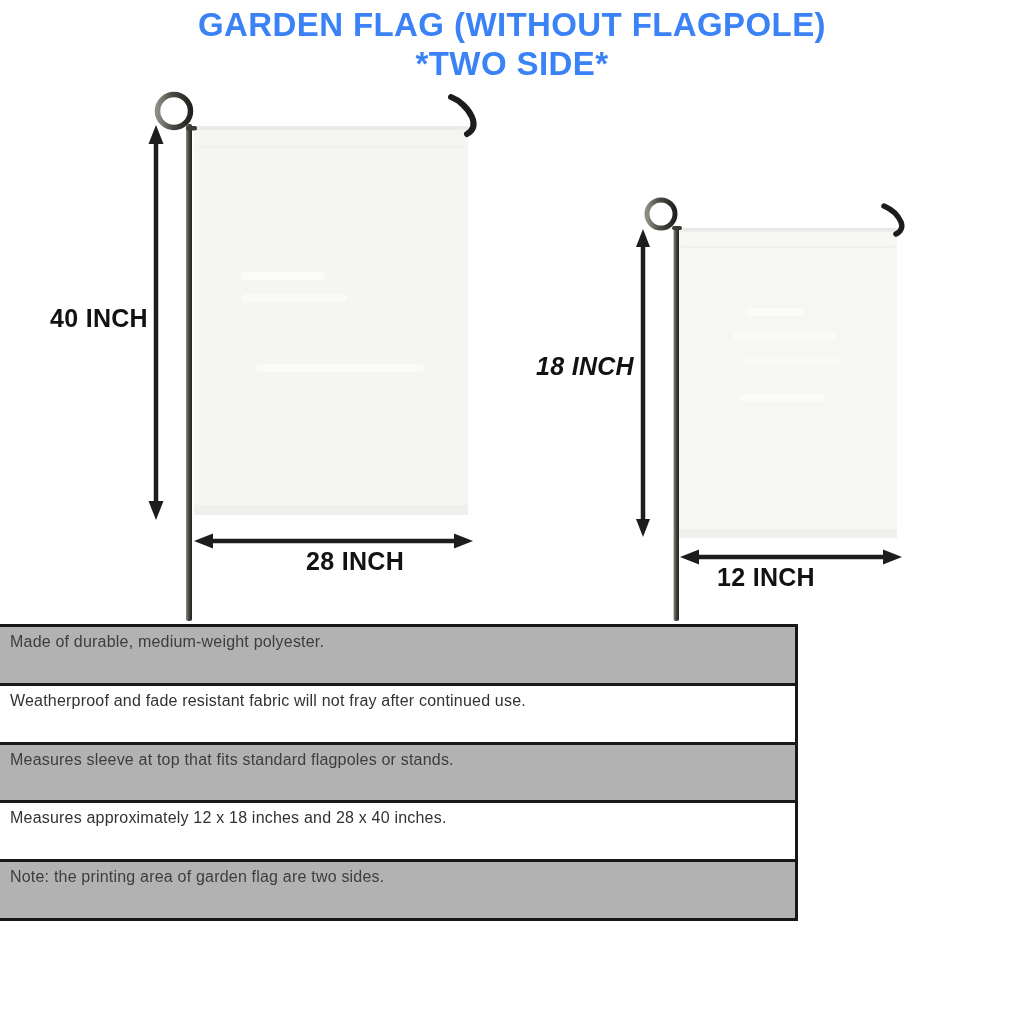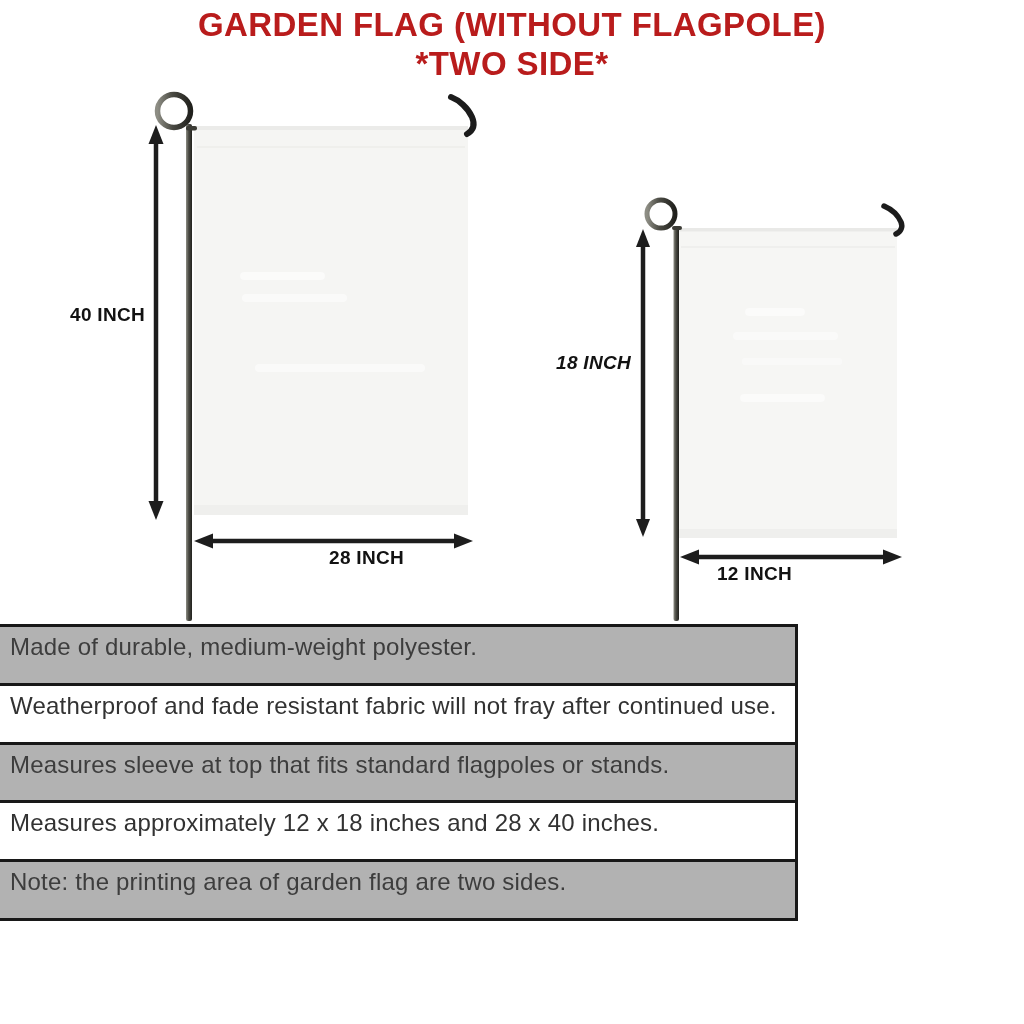--- a/index.html
+++ b/index.html
@@ -2,40 +2,40 @@
 <html><head>
 <meta charset="utf-8">
 <style>
   html,body{margin:0;padding:0;background:#fff;}
   .canvas{
     position:relative;width:1024px;height:1024px;background:#ffffff;
     font-family:"Liberation Sans", sans-serif;overflow:hidden;
   }
   .title-block{
     position:absolute;top:5px;left:0;width:100%;text-align:center;
-    color:#b91c1c;font-weight:bold;
+    color:#3b82f6;font-weight:bold;
   }
   .title-line{font-size:33px;line-height:39px;letter-spacing:0.4px;}
   .diagram-svg{position:absolute;top:0;left:0;}
   .dim-label{
-    position:absolute;font-weight:bold;font-size:19px;color:#121212;
+    position:absolute;font-weight:bold;font-size:25px;color:#121212;
     letter-spacing:0.3px;white-space:nowrap;
   }
   .lbl-40{top:304px;left:50px;width:95px;text-align:right;}
   .lbl-28{top:547px;left:254px;width:150px;text-align:right;}
   .lbl-18{top:352px;left:536px;width:95px;text-align:right;font-style:italic;}
   .lbl-12{top:563px;left:717px;width:150px;text-align:left;}
   .spec-table{
     position:absolute;top:624px;left:0;width:798px;height:297px;
     box-sizing:border-box;display:flex;flex-direction:column;
     border-top:3px solid #181818;border-right:3px solid #181818;border-bottom:3px solid #181818;
   }
   .spec-row{
     flex:1 1 0;box-sizing:border-box;border-bottom:3px solid #181818;
-    padding:6px 12px 0 10px;font-size:24px;letter-spacing:0.2px;
+    padding:6px 12px 0 10px;font-size:16px;letter-spacing:0.2px;
     color:#3d3d3d;background:#b2b2b2;
   }
   .spec-row:nth-child(even){background:#ffffff;color:#323232;}
   .spec-row:last-child{border-bottom:none;}
 </style>
 </head>
 <body>
 
 <div class="canvas">
 

